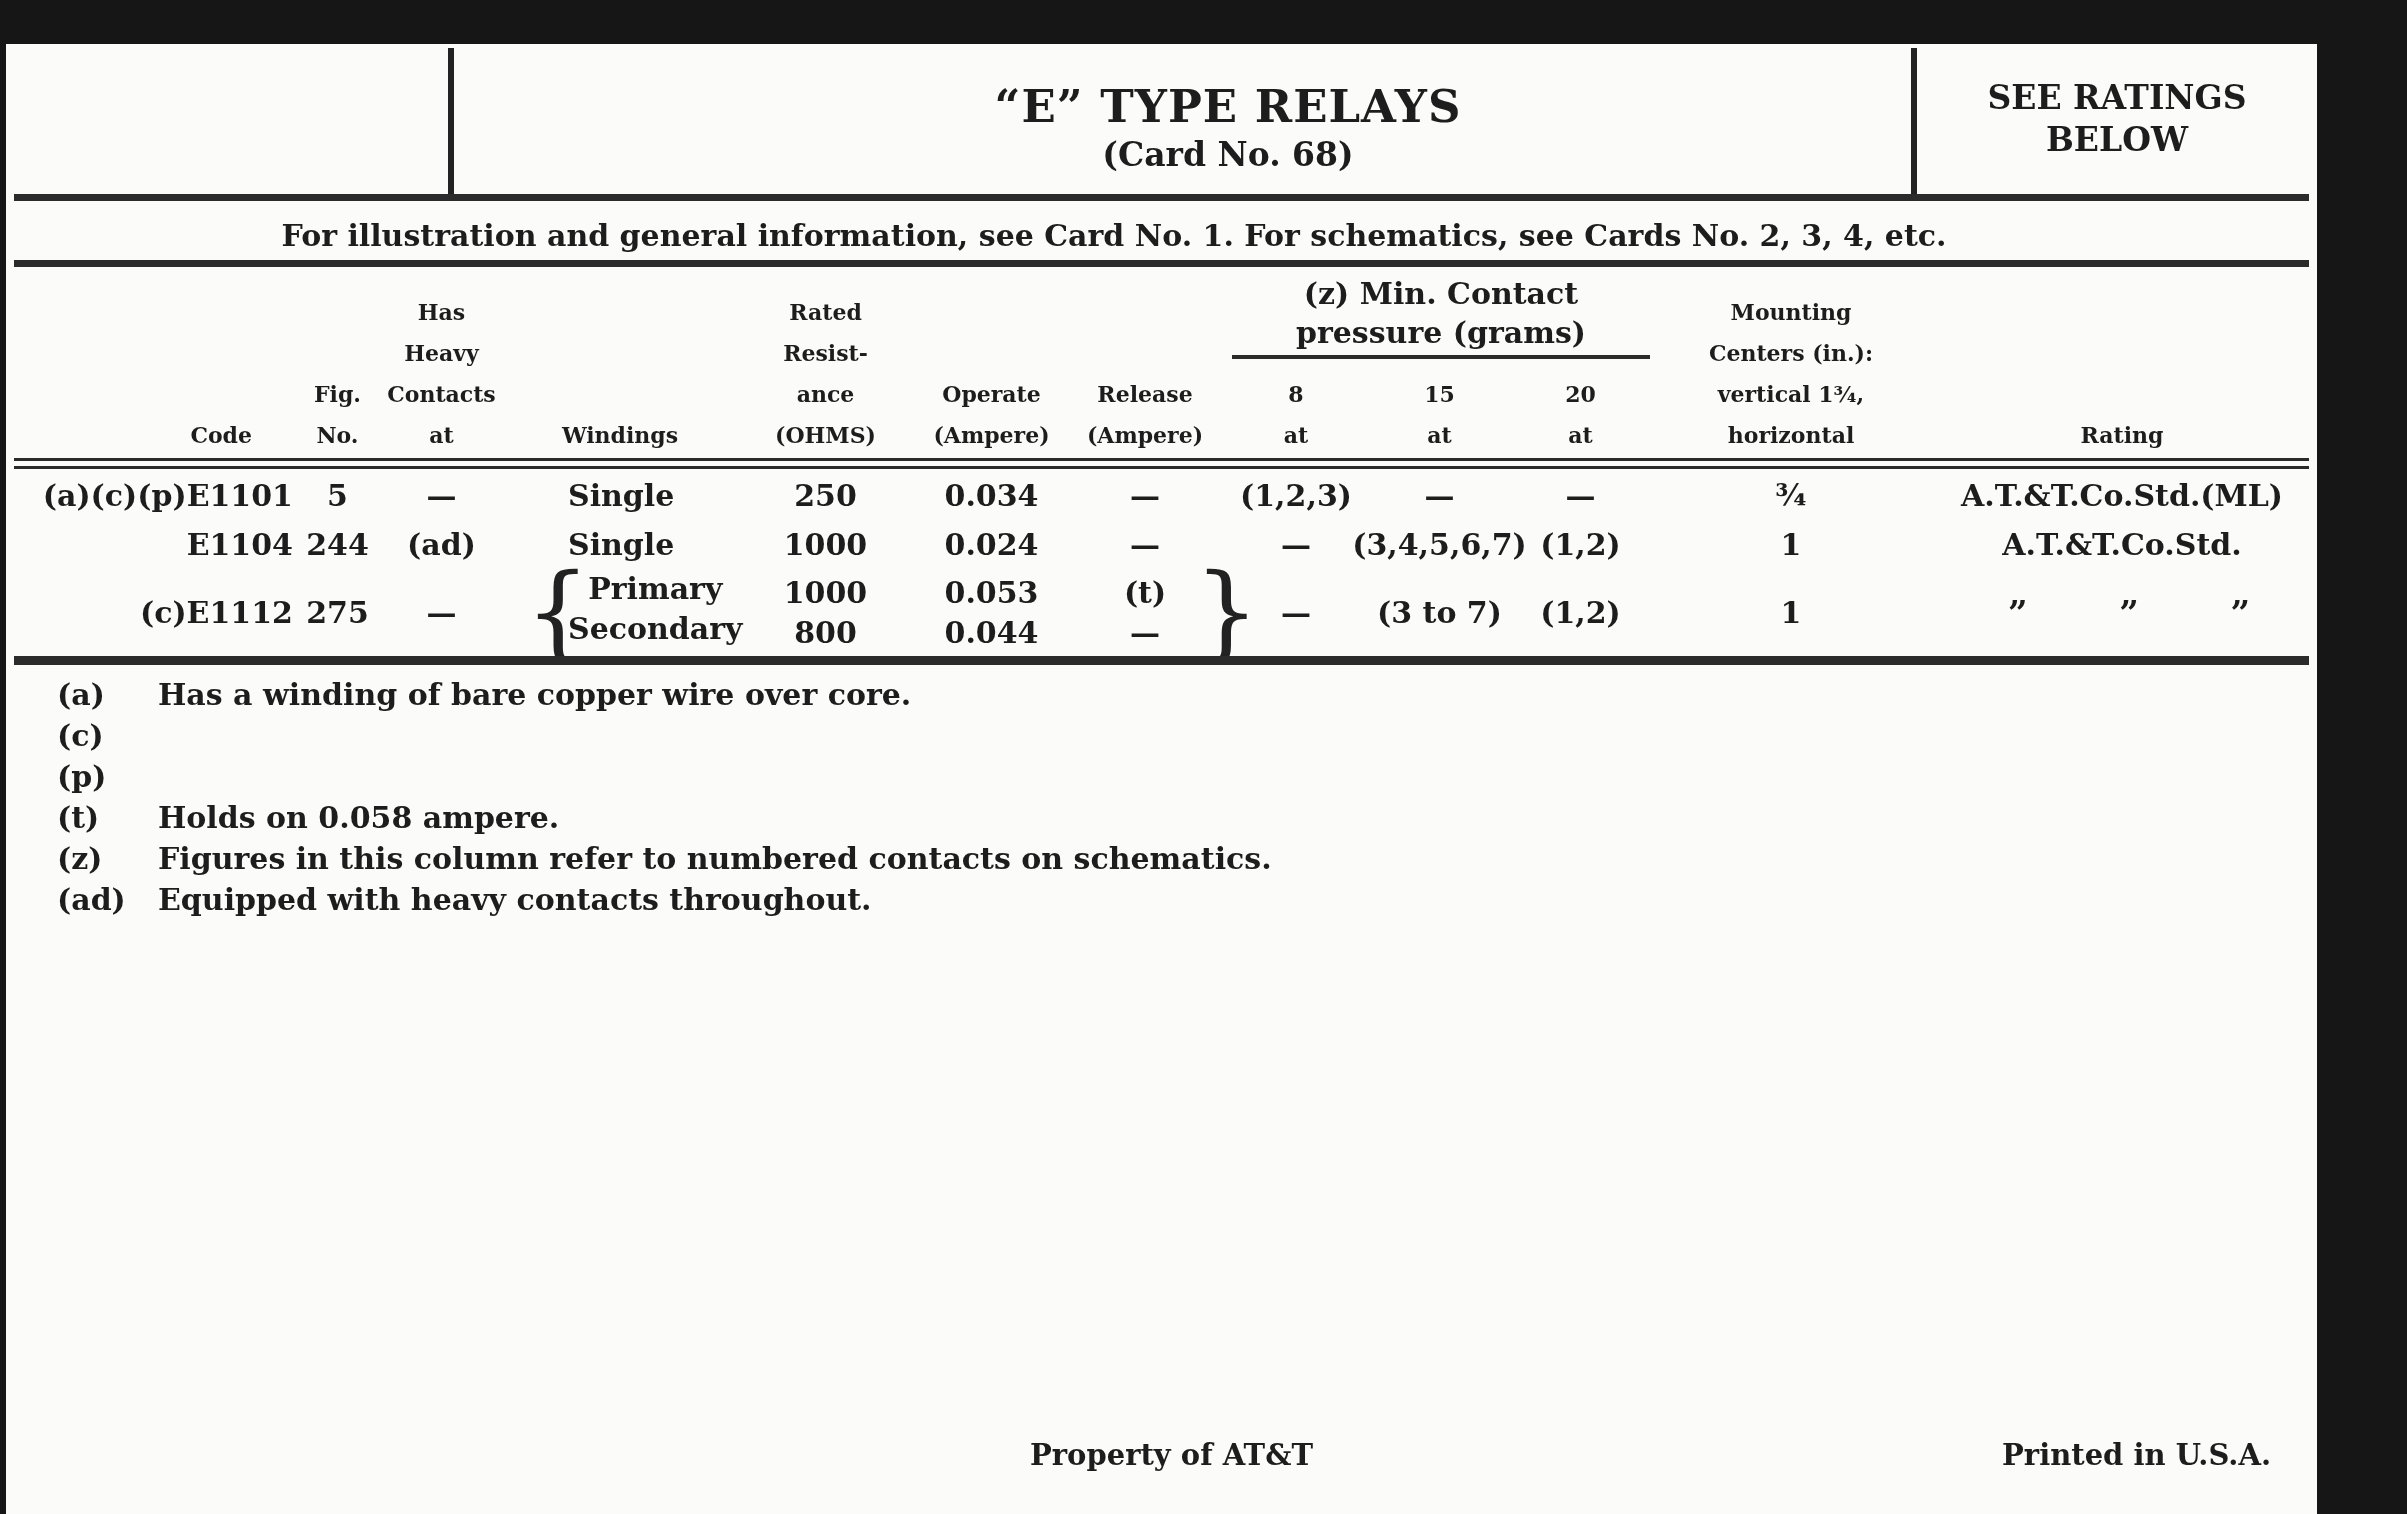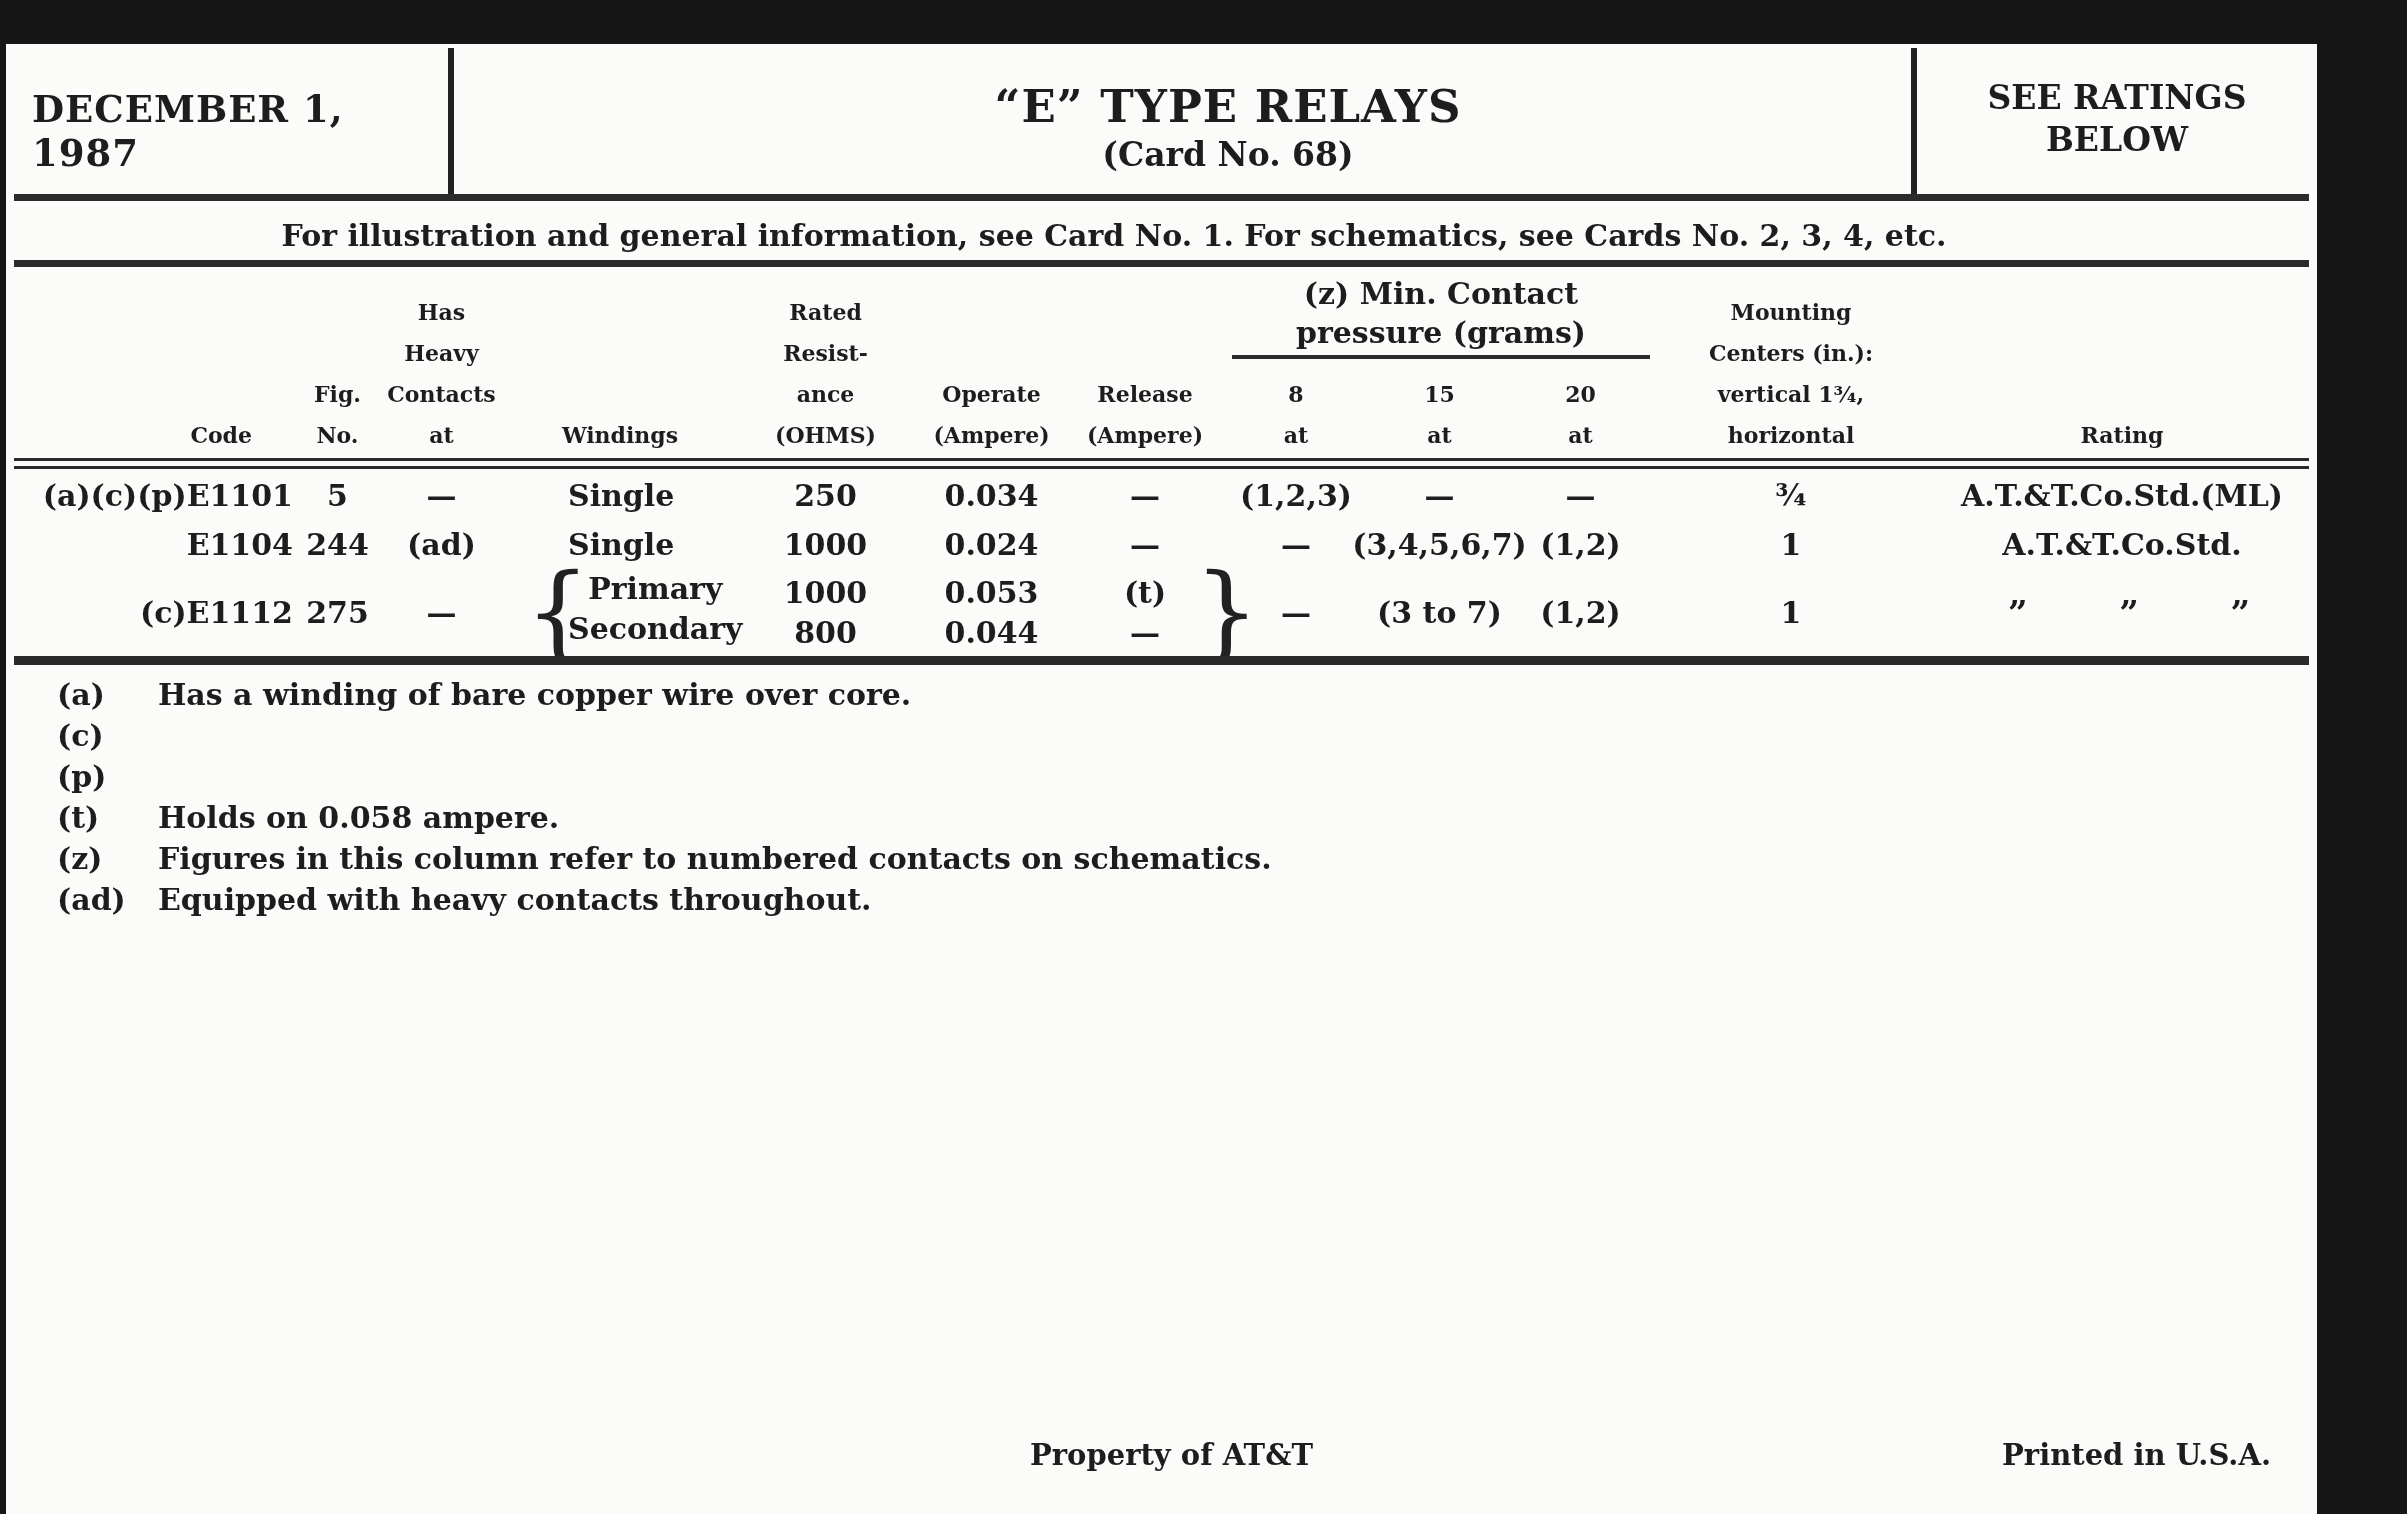--- a/index.html
+++ b/index.html
@@ -111,21 +111,20 @@
   .footer-right{
     position:absolute;right:46px;top:1394px;
     font-size:29px;font-weight:700;
   }
 </style>
 </head>
 <body>
 
 <div class="page">
 
-  <div class="hdr-date">DECEMBER 1, 1987</div>
   <div class="vline v1"></div>
   <div class="hdr-title">
     <div class="main">“E” TYPE RELAYS</div>
     <div class="sub">(Card No. 68)</div>
   </div>
   <div class="vline v2"></div>
   <div class="hdr-note pre">SEE RATINGS
 BELOW</div>
 
   <div class="rule r1"></div>

